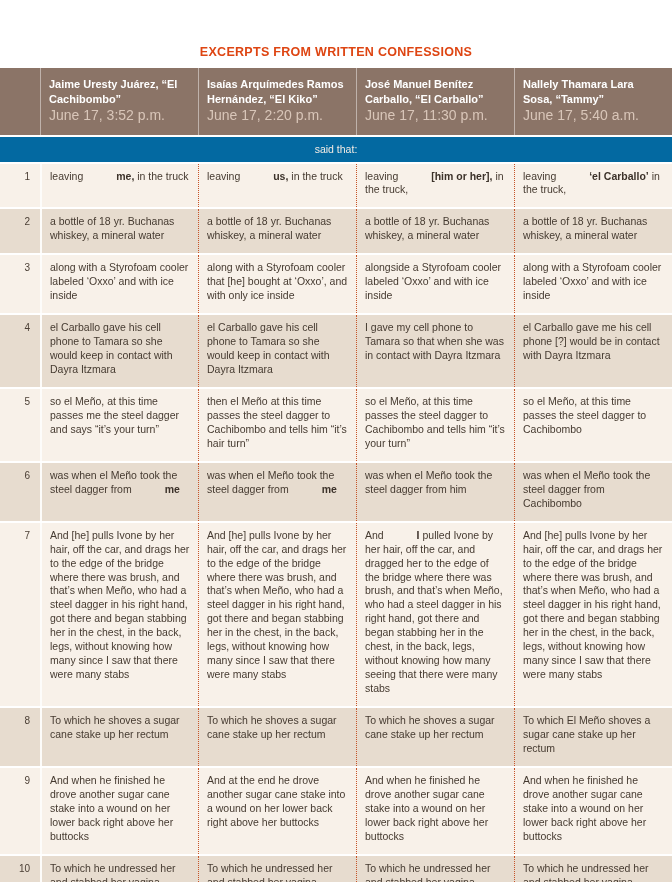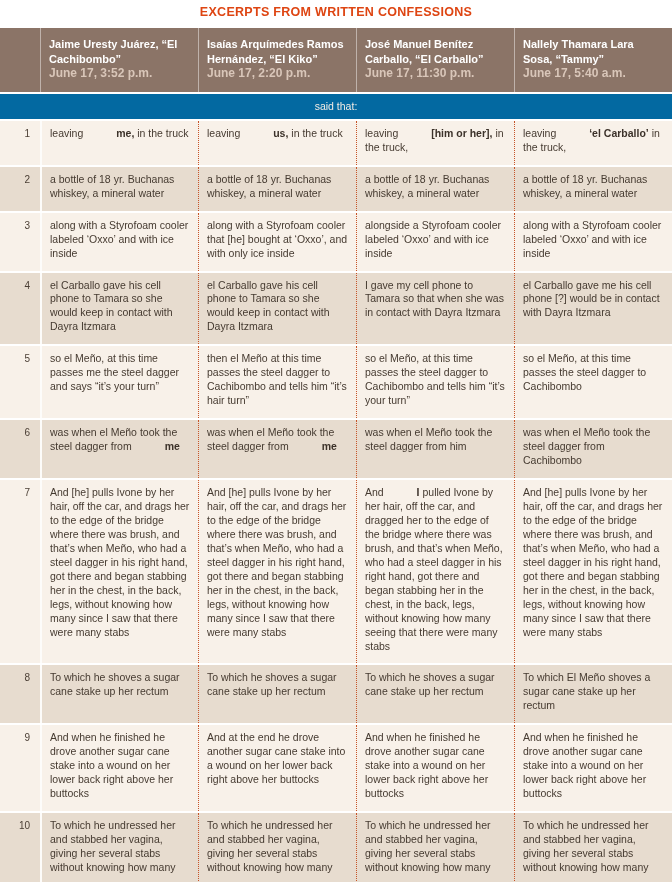--- a/index.html
+++ b/index.html
@@ -1,34 +1,34 @@
 <!DOCTYPE html>
 <html><head>
 <meta charset="utf-8">
 <style>
   html, body { margin:0; padding:0; background:#ffffff; }
   body { font-family:"Liberation Sans", sans-serif; -webkit-font-smoothing:antialiased; }
   .page { width:672px; }
 
   .title {
     text-align:center; color:#de4512; font-weight:bold;
-    font-size:12.5px; letter-spacing:.3px; padding:5px 0 9px;
+    font-size:12.5px; letter-spacing:.3px; padding:5px 0 9px;margin-top:40px;
   }
 
   .grid-row { display:grid; grid-template-columns:40px 1fr 1fr 1fr 1fr; }
 
   
   .header-row { background:#8b7467; }
   .hcell {
     padding:9px 8px 10px; color:#ffffff; font-size:11px; line-height:1.32;
     border-left:1px solid rgba(255,255,255,.45);
   }
   .hcell.corner { border-left:none; }
   .hname { font-weight:bold; }
-  .hdate { display:inline-block; font-weight:bold; color:#d9c6b9; font-size:12px; }
+  .hdate { display:inline-block; font-weight:normal; color:#d9c6b9; font-size:14px; }
 
   .subheader {
     margin-top:2px; background:#0369a1; color:#f2ebe4;
     text-align:center; font-size:10.5px; padding:6px 0 7px;
   }
 
   
   .row { margin-top:2px; }
   .row.light .num, .row.light .cell { background:#f8f1e9; }
   .row.dark  .num, .row.dark  .cell { background:#e7dccf; }

